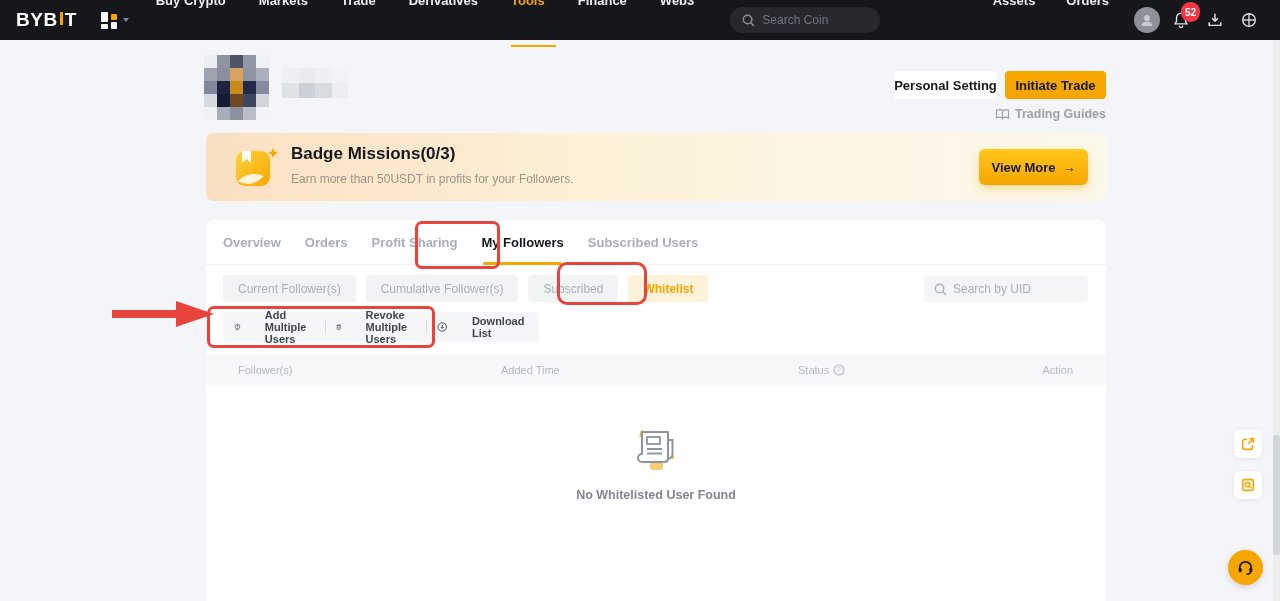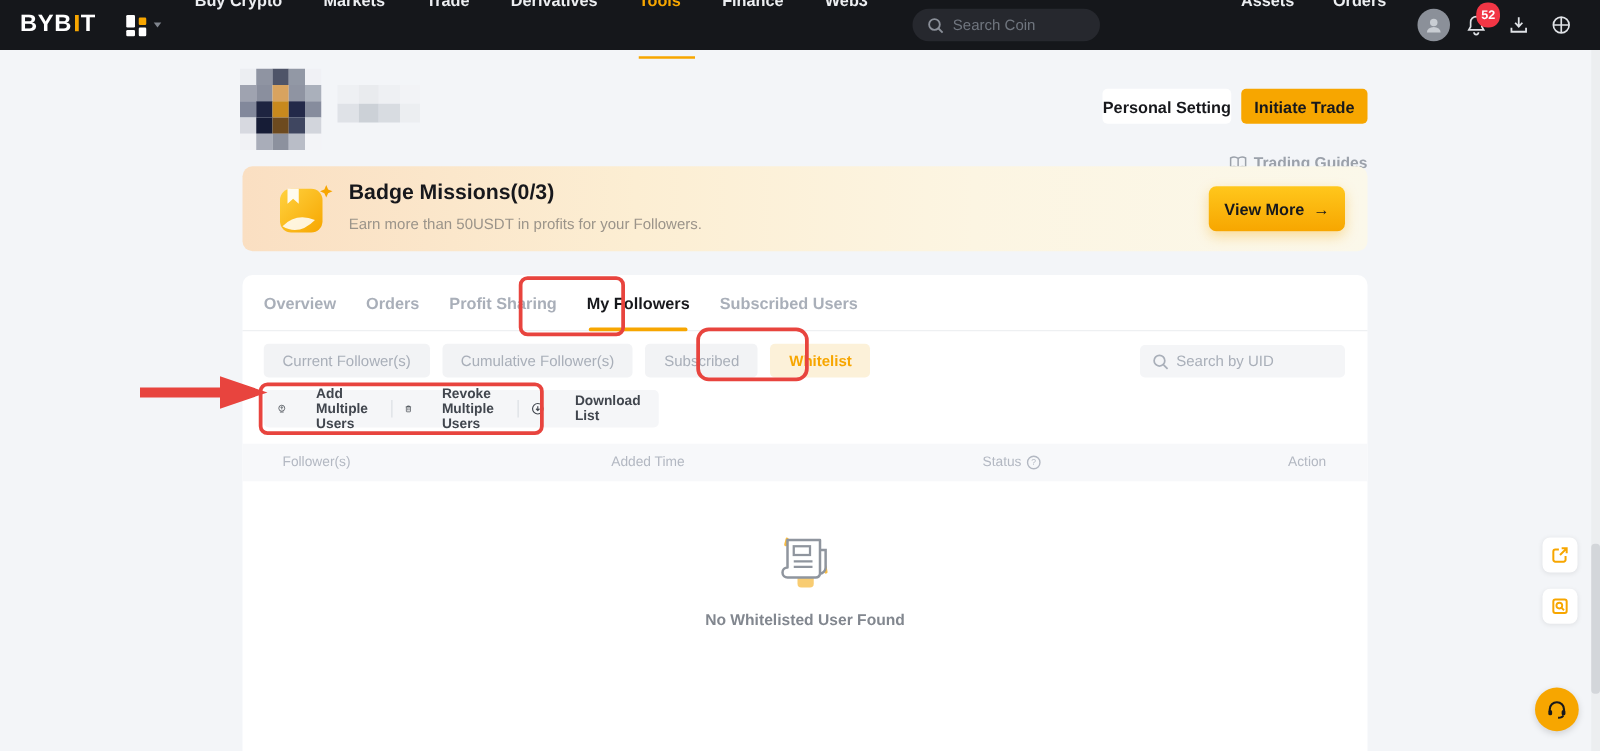--- a/index.html
+++ b/index.html
@@ -29,39 +29,39 @@
   .nav-search { display:flex; align-items:center; gap:7px; margin-left:14px; width:150px; height:26px;
                 background:#26282e; border-radius:13px; padding:0 12px; color:#70767f; font-size:12px; }
   .nav-right { display:flex; align-items:center; margin-left:auto; margin-right:14px; gap:0; }
   .nav-right .nav-item { padding:0 10px; }
   .icon-btn { display:flex; align-items:center; justify-content:center; width:34px; height:40px; cursor:pointer; position:relative; }
   .avatar-circle { width:26px; height:26px; border-radius:50%; background:#8b9099; display:flex; align-items:center; justify-content:center; }
   .badge { position:absolute; top:2px; left:17px; min-width:18px; height:20px; background:#f23645; color:#fff;
            border-radius:9px; font-size:10px; font-weight:700; display:flex; align-items:center; justify-content:center; padding:0 4px; }
 
   
-  .content { position:absolute; left:194px; top:40px; width:900px; height:561px; }
+  .content { position:absolute; left:206px; top:40px; width:900px; height:561px; }
 
   
   .avatar-mosaic { position:absolute; left:-2px; top:15px; width:65px; height:65px;
                    display:grid; grid-template-columns:repeat(5,1fr); grid-template-rows:repeat(5,1fr);
                    filter:blur(.4px); }
   .name-blur { position:absolute; left:76px; top:28px; width:66px; height:30px; display:grid;
                grid-template-columns:repeat(4,1fr); grid-template-rows:repeat(2,1fr); filter:blur(.4px); }
   .name-blur div:nth-child(1){background:#eef0f3;} .name-blur div:nth-child(2){background:#e9ebee;}
   .name-blur div:nth-child(3){background:#eef0f3;} .name-blur div:nth-child(4){background:#f2f3f6;}
   .name-blur div:nth-child(5){background:#dfe2e7;} .name-blur div:nth-child(6){background:#ccd1d7;}
   .name-blur div:nth-child(7){background:#d8dce1;} .name-blur div:nth-child(8){background:#eceef1;}
 
   .btn { display:inline-flex; align-items:center; justify-content:center; font-size:13px; font-weight:700;
          border-radius:4px; cursor:pointer; height:28px; }
   .btn-personal { position:absolute; left:688px; top:31px; width:103px; background:#fff; color:#17181c; }
   .btn-initiate { position:absolute; left:799px; top:31px; width:101px; background:#f7a600; color:#17181c; }
   .guides { position:absolute; right:0; top:67px; display:flex; align-items:center; gap:5px;
-            color:#9ba1aa; font-size:12.5px; font-weight:700; cursor:pointer;margin-top:16px; }
+            color:#9ba1aa; font-size:12.5px; font-weight:700; cursor:pointer; }
 
   
   .banner { position:absolute; left:0; top:93px; width:900px; height:68px; border-radius:8px;
             background:linear-gradient(90deg,#fadfc2 0%, #fceed3 35%, #fcf5e2 65%, #fbf8ea 100%); }
   .banner-icon { position:absolute; left:23px; top:9px; }
   .banner-title { position:absolute; left:85px; top:11px; font-size:17px; font-weight:700; color:#17181c; }
   .banner-sub { position:absolute; left:85px; top:39px; font-size:12px; color:#9b948a; }
   .btn-viewmore { position:absolute; right:18px; top:16px; width:109px; height:36px; border-radius:6px;
                   background:linear-gradient(180deg,#ffc71c,#f7a600); color:#17181c; font-size:13px; font-weight:700;
                   display:flex; align-items:center; justify-content:center; gap:7px; cursor:pointer;

